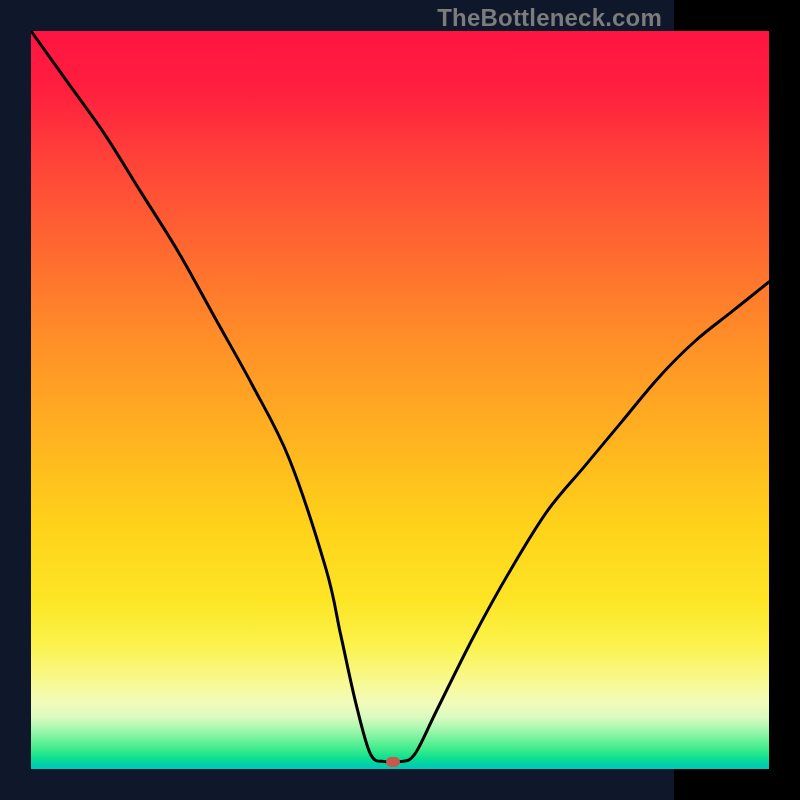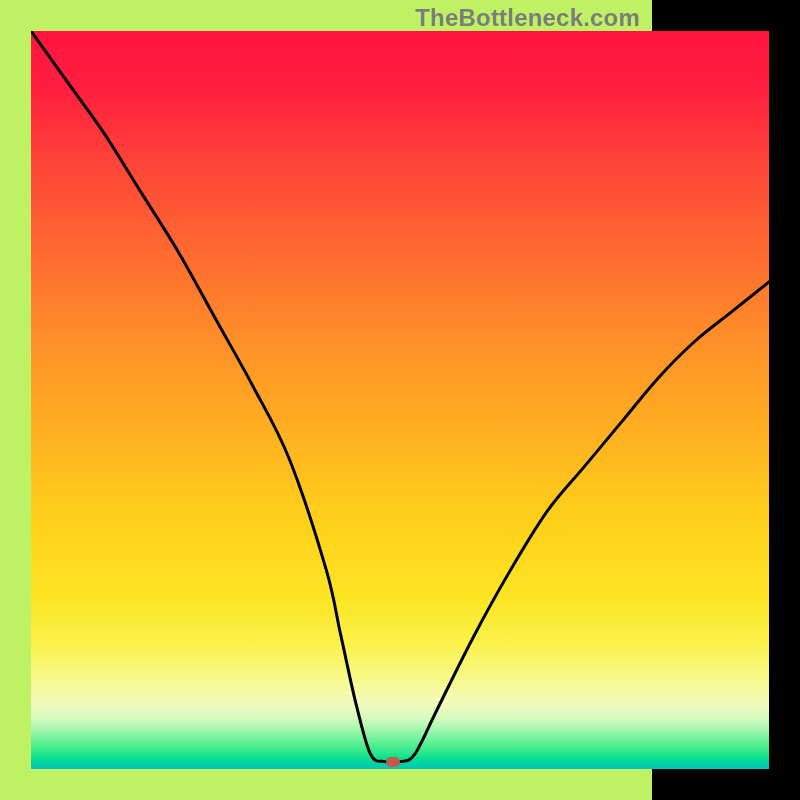--- a/index.html
+++ b/index.html
@@ -7,21 +7,22 @@
     padding: 0;
     width: 800px;
     height: 800px;
     background: #000;
     font-family: Arial, Helvetica, sans-serif;
   }
   .stage {
     position: relative;
     width: 652px;
     height: 800px;
-    background: #bef264;
+    background: #0f172a;
+    padding-left: 22px;
   }
   .watermark {
     position: absolute;
     top: 4px;
     right: 12px;
     color: #7c7c7c;
     font-size: 24px;
     font-weight: 600;
     letter-spacing: 0.2px;
     z-index: 10;

